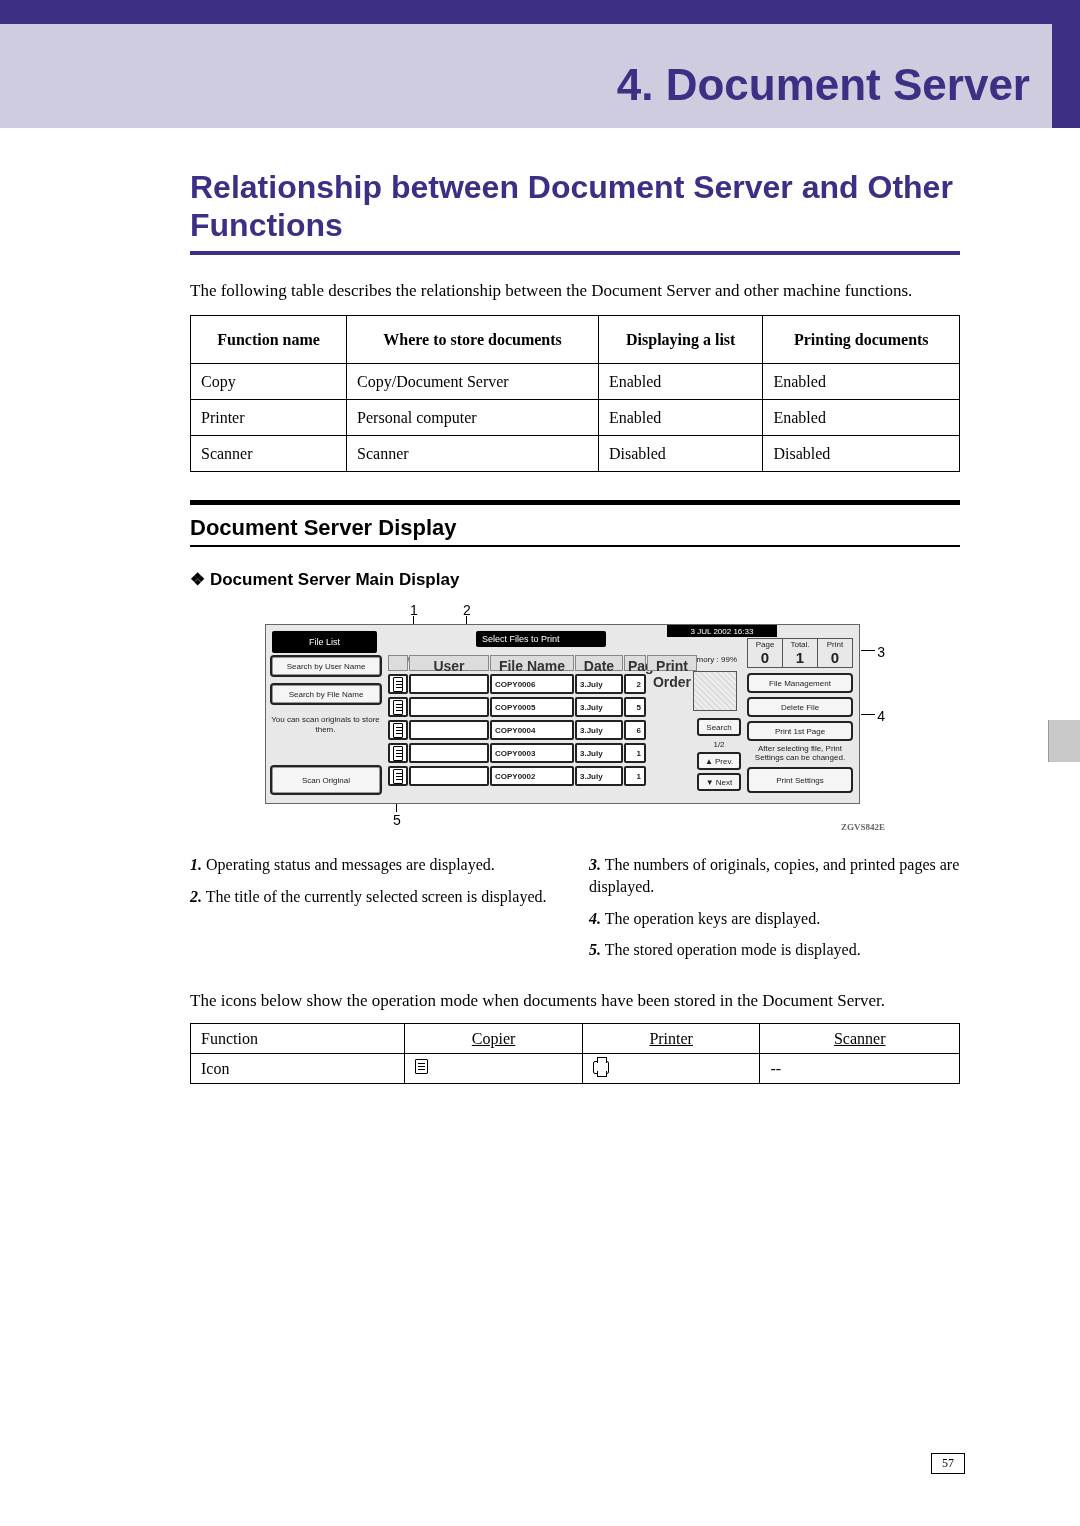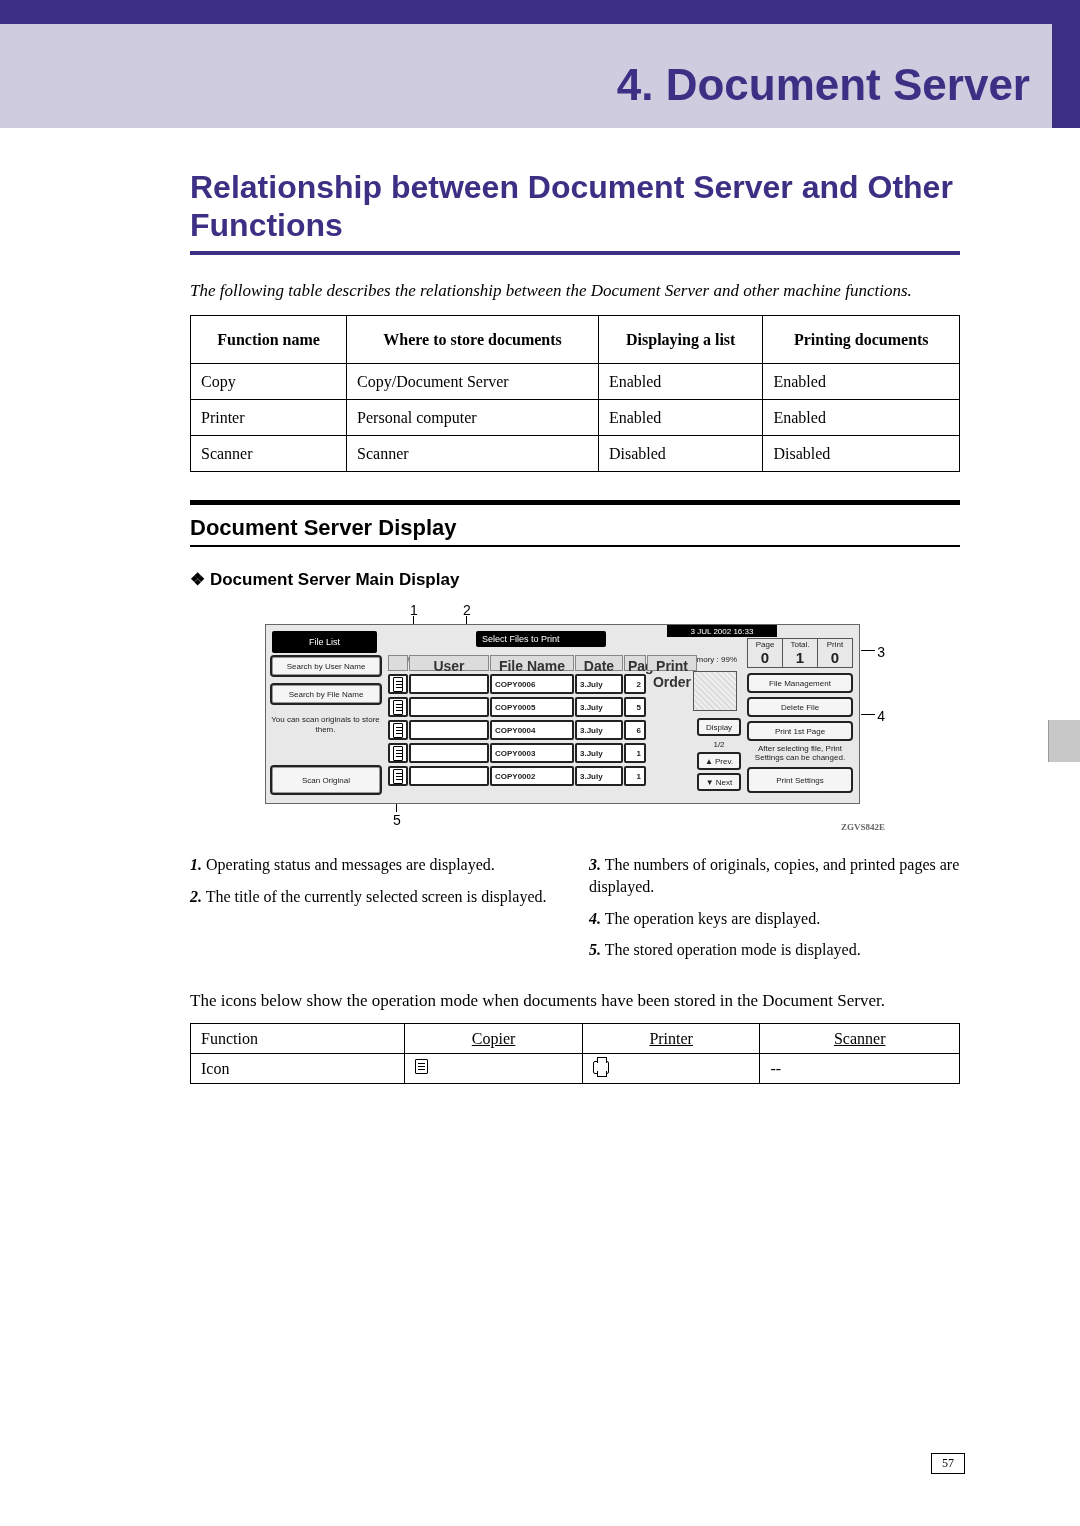--- a/index.html
+++ b/index.html
@@ -58,21 +58,20 @@
   }
   .section-rule {
     height: 4px;
     background: #3d2f84;
     margin-bottom: 24px;
   }
   .intro {
     font-size: 17px;
     line-height: 1.45;
     margin-bottom: 12px;
-    font-style: italic;
   }
 
   table.rel {
     width: 100%;
     border-collapse: collapse;
     font-size: 16px;
   }
   table.rel th, table.rel td {
     border: 1px solid #000;
     padding: 6px 10px;
@@ -512,21 +511,21 @@
               </div>
             <div class="cell un-col"></div>
             <div class="cell fn-col">COPY0002</div>
             <div class="cell dt-col">3.July</div>
             <div class="cell pg-col">1</div>
           </div>
         </div>
 
         <div class="ss-preview"></div>
         <div class="ss-nav" style="top:90px">
-          <div class="ss-navbtn">Display</div>
+          <div class="ss-navbtn">Search</div>
           <div style="margin-top:4px">1/2</div>
           <div class="ss-navbtn">▲ Prev.</div>
           <div class="ss-navbtn">▼ Next</div>
         </div>
 
         <div class="ss-rightcol">
           <div class="ss-rbtn">File Management</div>
           <div class="ss-rbtn">Delete File</div>
           <div class="ss-rbtn">Print 1st Page</div>
           <div class="ss-rtext">After selecting file, Print Settings can be changed.</div>

